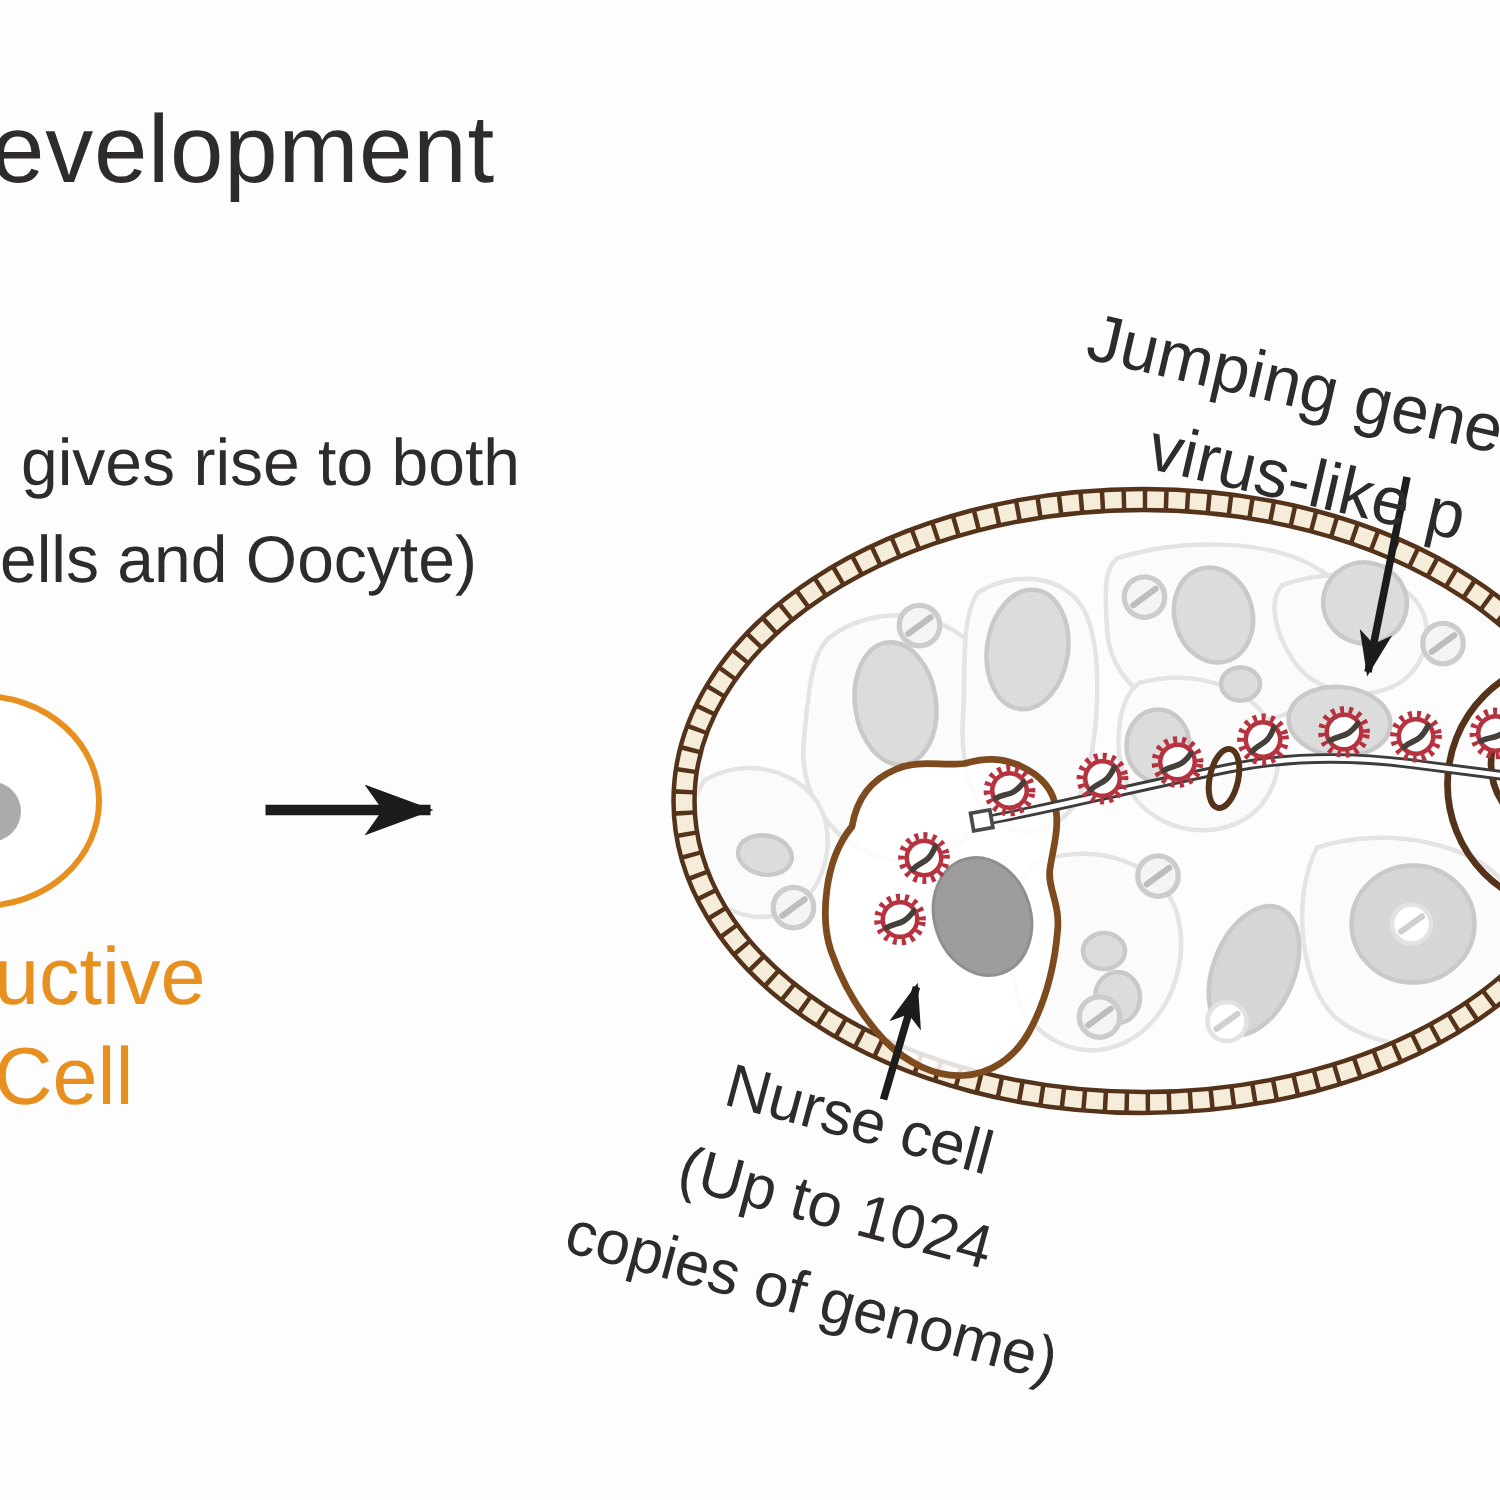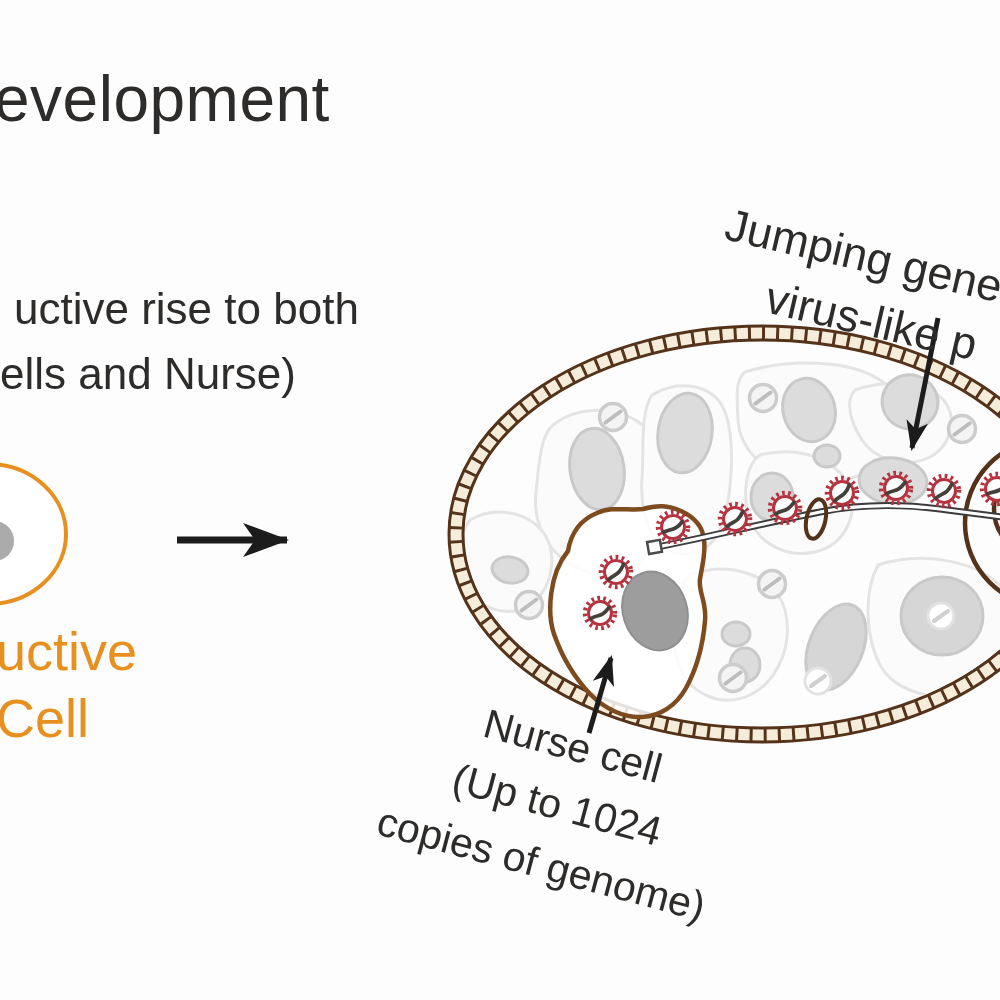--- a/index.html
+++ b/index.html
@@ -158,22 +158,22 @@
     <use href="#vp" transform="translate(600 613) rotate(6)"></use>
   </g>
 
   <line class="arrow" x1="938" y1="318" x2="912" y2="448" stroke-width="5" marker-end="url(#shead)"></line>
   <line class="arrow" x1="589" y1="733" x2="611" y2="658" stroke-width="5" marker-end="url(#shead)"></line>
 </svg>
 
 <div class="label" id="main-title">evelopment</div>
 
 <div class="label" id="left-annot">
-  <div class="l1">uctive rise to both</div>
-  <div class="l2">ells and Nurse)</div>
+  <div class="l1">gives rise to both</div>
+  <div class="l2">ells and Oocyte)</div>
 </div>
 
 <div class="label" id="stem-label">
   <div>uctive</div>
   <div>Cell</div>
 </div>
 
 <div class="label" id="jump-label">
   <div class="l1">Jumping gene</div>
   <div class="l2">virus-like p</div>

